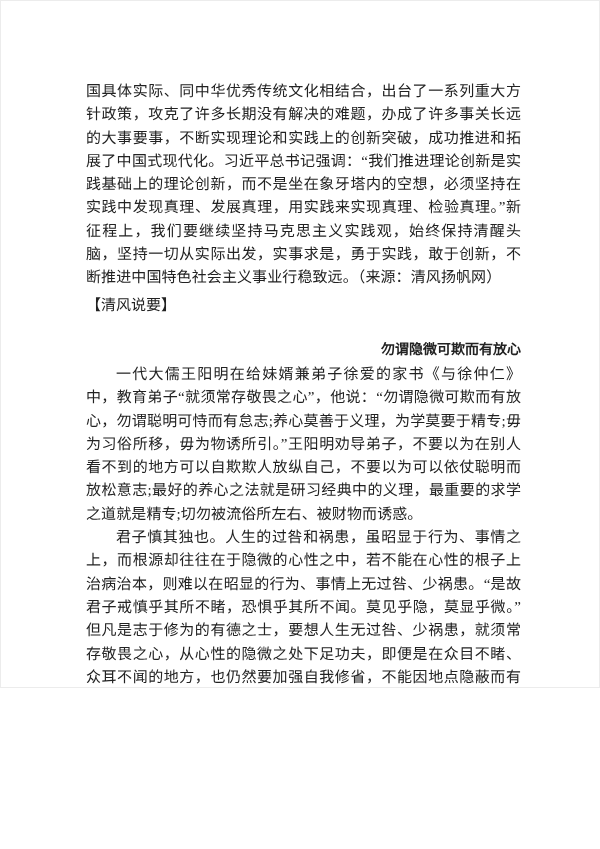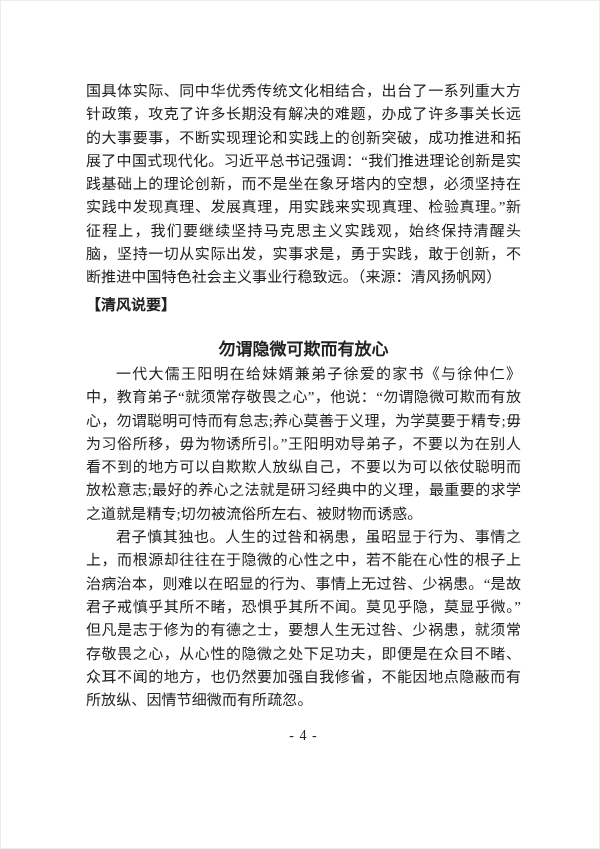--- a/index.html
+++ b/index.html
@@ -3,21 +3,21 @@
 <meta charset="utf-8">
 <style>
   html, body {
     margin: 0;
     padding: 0;
     background: #ffffff;
   }
   .page {
     position: relative;
     width: 600px;
-    height: 849px;
+    height: 688px;
     background: #ffffff;
     box-shadow: inset 0 0 0 1px #ececec;
     overflow: hidden;
     font-family: "Liberation Serif", "DejaVu Serif", serif;
     color: #222222;
     box-sizing: border-box;
   }
   .text-block {
     position: absolute;
     left: 86px;
@@ -33,28 +33,28 @@
     letter-spacing: 0.1px;
     word-break: break-all;
   }
   p.indent {
     text-indent: 30px;
   }
   .section-label {
     margin: 4px 0 0 0;
     font-size: 15px;
     line-height: 23.3px;
-    font-weight: bold;
+    font-weight: normal;
   }
   .article-title {
     margin: 20px 0 0 0;
-    font-size: 17px;
+    font-size: 14px;
     line-height: 26px;
     font-weight: bold;
-    text-align: center;
+    text-align: right;
   }
   .para-a { margin-top: 28px; }
   .para-b { margin-top: 9px; }
   .footer-pageno {
     margin: 14px 0 0 0;
     font-size: 14px;
     line-height: 20px;
     text-align: center;
     letter-spacing: 1px;
   }

